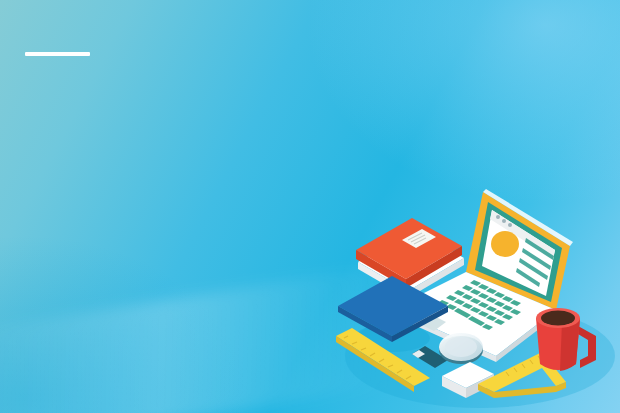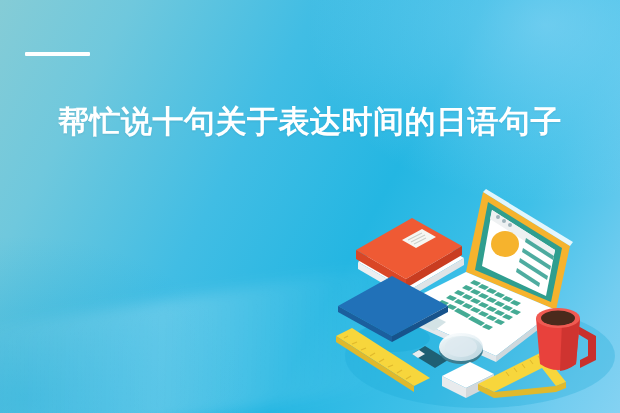--- a/index.html
+++ b/index.html
@@ -63,21 +63,20 @@
 <body>
 
 <div class="banner">
 
   <div class="bg-glow"></div>
   <div class="bg-glow2"></div>
   <div class="streak"></div>
 
   <div class="rule"></div>
 
-  <div class="title">帮忙说十句关于表达时间的日语句子</div>
 
   <div class="art">
     <svg viewBox="0 0 290 227" xmlns="http://www.w3.org/2000/svg">
       <defs>
         <linearGradient id="glassg" x1="0" y1="0" x2="1" y2="1">
           <stop offset="0%" stop-color="#ffffff" stop-opacity=".95"></stop>
           <stop offset="100%" stop-color="#cfe3ec" stop-opacity=".85"></stop>
         </linearGradient>
       </defs>
 

